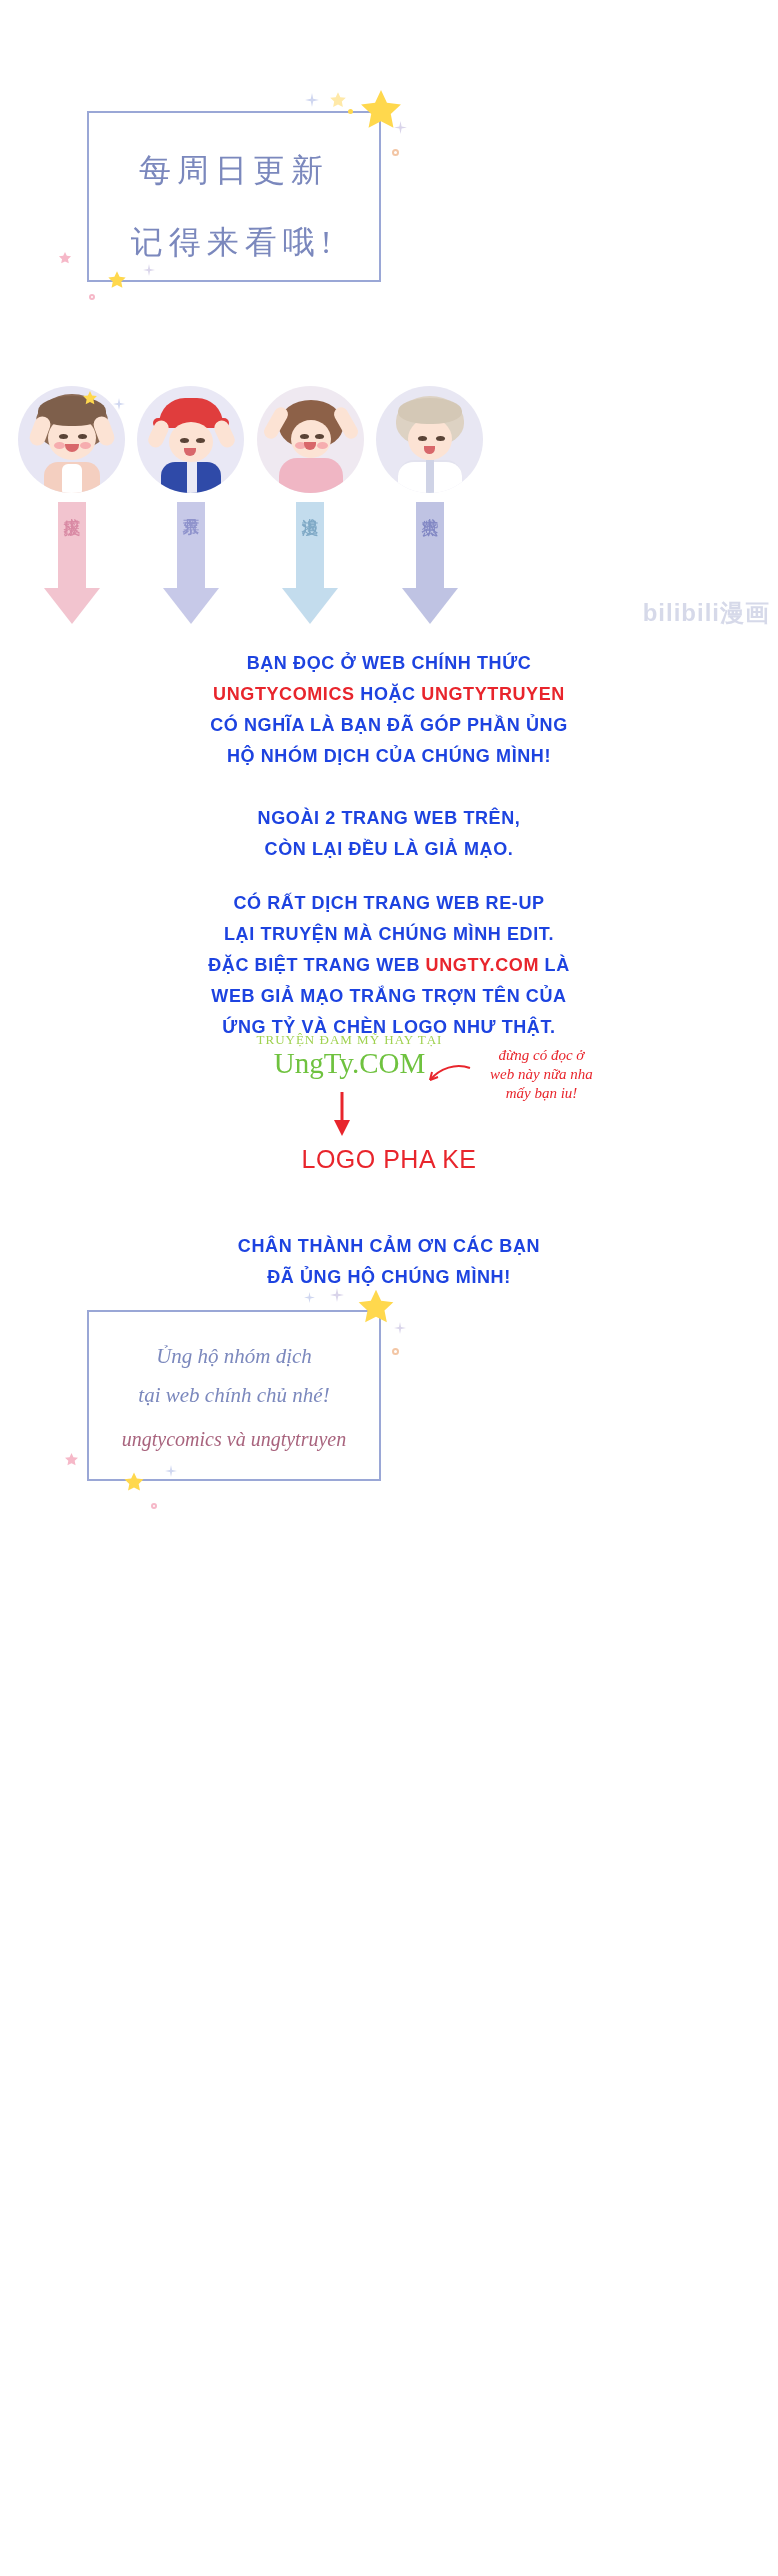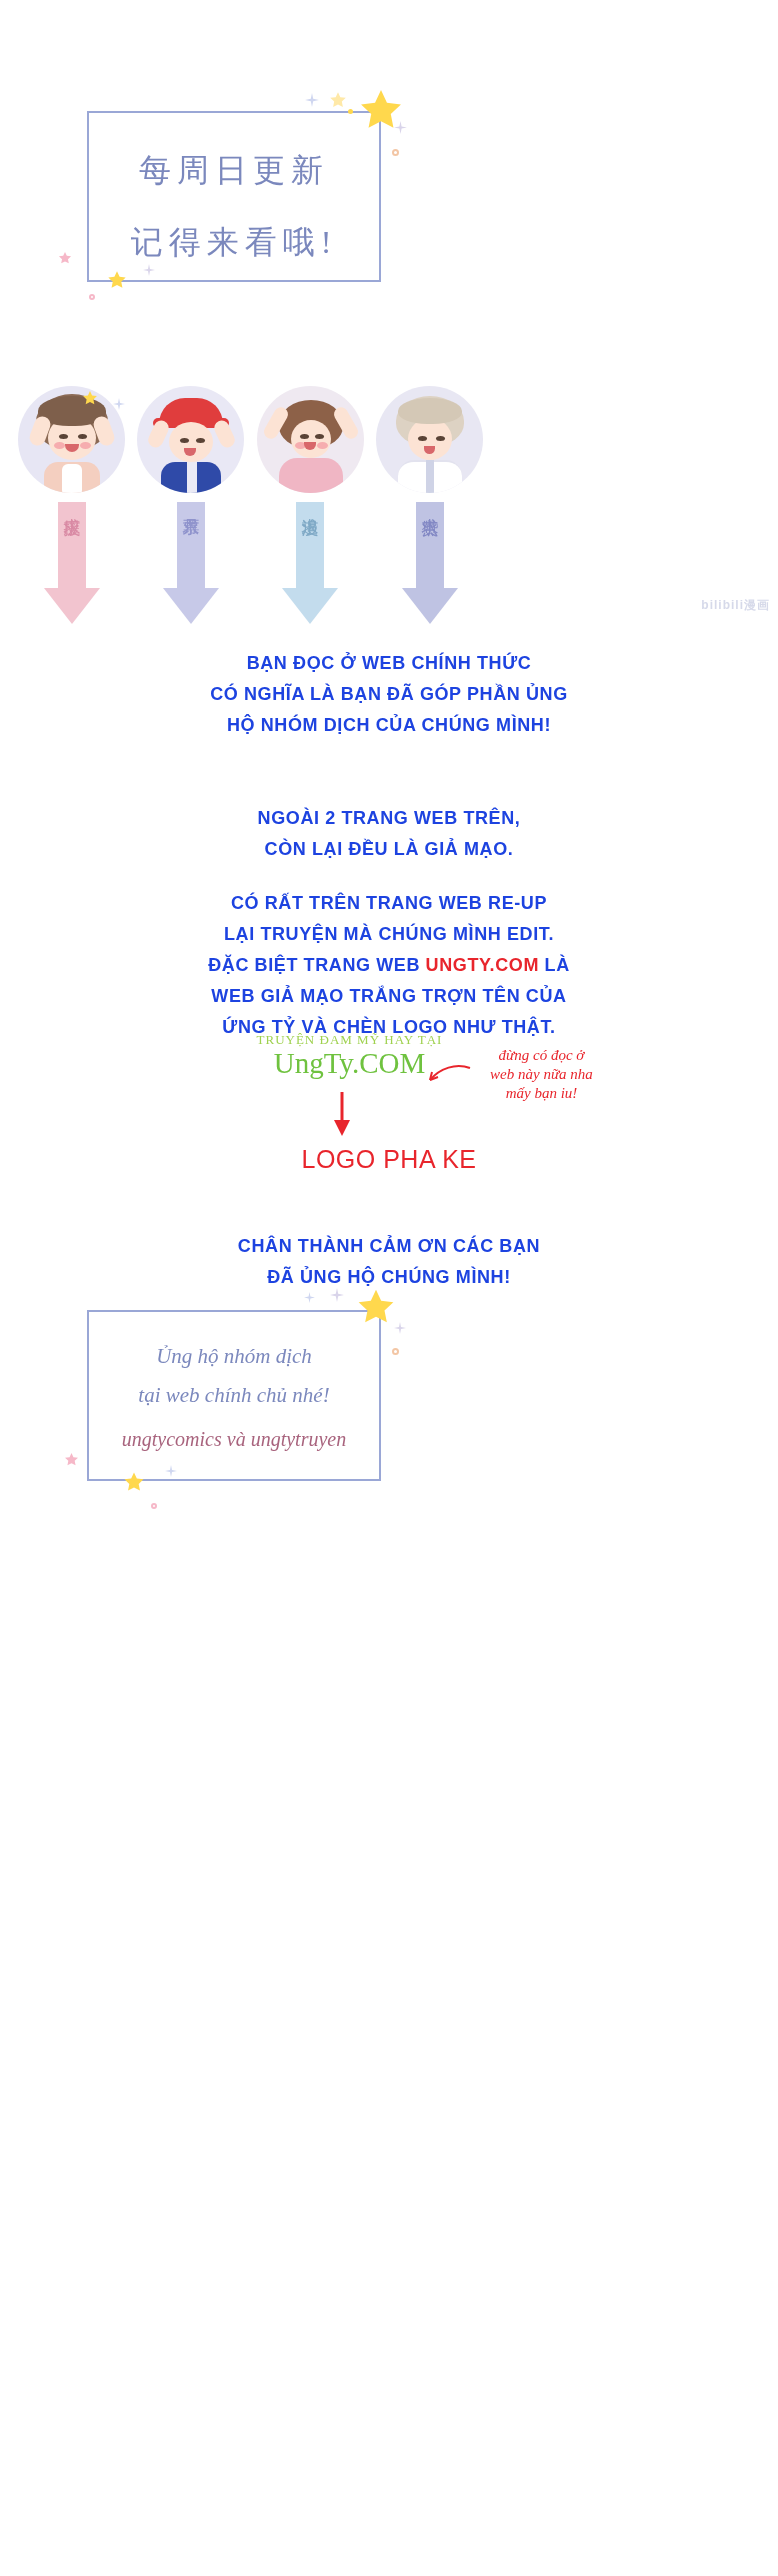--- a/index.html
+++ b/index.html
@@ -196,21 +196,21 @@
   #bottom-banner .b3 { margin-top: 20px; color: #a8637d; font-size: 20px; }
 
   
   #watermark {
     position: absolute;
     right: 8px;
     top: 597px;
     color: #cfd3e6;
     font-family: "Liberation Sans", sans-serif;
     font-weight: 700;
-    font-size: 12px;
+    font-size: 24px;
     opacity: .85;
     letter-spacing: 1px;
   }
 </style>
 </head>
 <body>
 
 <div id="top-banner">
   <div class="line l1">每周日更新</div>
   <div class="line l2">记得来看哦!</div>
@@ -361,31 +361,34 @@
     <div class="vtext" style="color:#8288c4;">
       <div style="writing-mode:vertical-rl; text-orientation:upright; margin:0 auto;">求点赞</div>
     </div>
   </div>
 </div>
 
 <div id="watermark">bilibili漫画</div>
 
 <div class="blue-block" id="b1">
   <div>BẠN ĐỌC Ở WEB CHÍNH THỨC</div>
+  <div>
+    <span class="red">UNGTYCOMICS</span><span> HOẶC </span><span class="red">UNGTYTRUYEN</span>
+  </div>
   <div>CÓ NGHĨA LÀ BẠN ĐÃ GÓP PHẦN ỦNG</div>
   <div>HỘ NHÓM DỊCH CỦA CHÚNG MÌNH!</div>
 </div>
 
 <div class="blue-block" id="b2">
   <div>NGOÀI 2 TRANG WEB TRÊN,</div>
   <div>CÒN LẠI ĐỀU LÀ GIẢ MẠO.</div>
 </div>
 
 <div class="blue-block" id="b3">
-  <div>CÓ RẤT TRÊN TRANG WEB RE-UP</div>
+  <div>CÓ RẤT DỊCH TRANG WEB RE-UP</div>
   <div>LẠI TRUYỆN MÀ CHÚNG MÌNH EDIT.</div>
   <div>
     <span>ĐẶC BIỆT TRANG WEB </span><span class="red">UNGTY.COM</span><span> LÀ</span>
   </div>
   <div>WEB GIẢ MẠO TRẮNG TRỢN TÊN CỦA</div>
   <div>ỨNG TỶ VÀ CHÈN LOGO NHƯ THẬT.</div>
 </div>
 
 <div id="fake-logo">
   <div class="tag">TRUYỆN ĐAM MỸ HAY TẠI</div>

